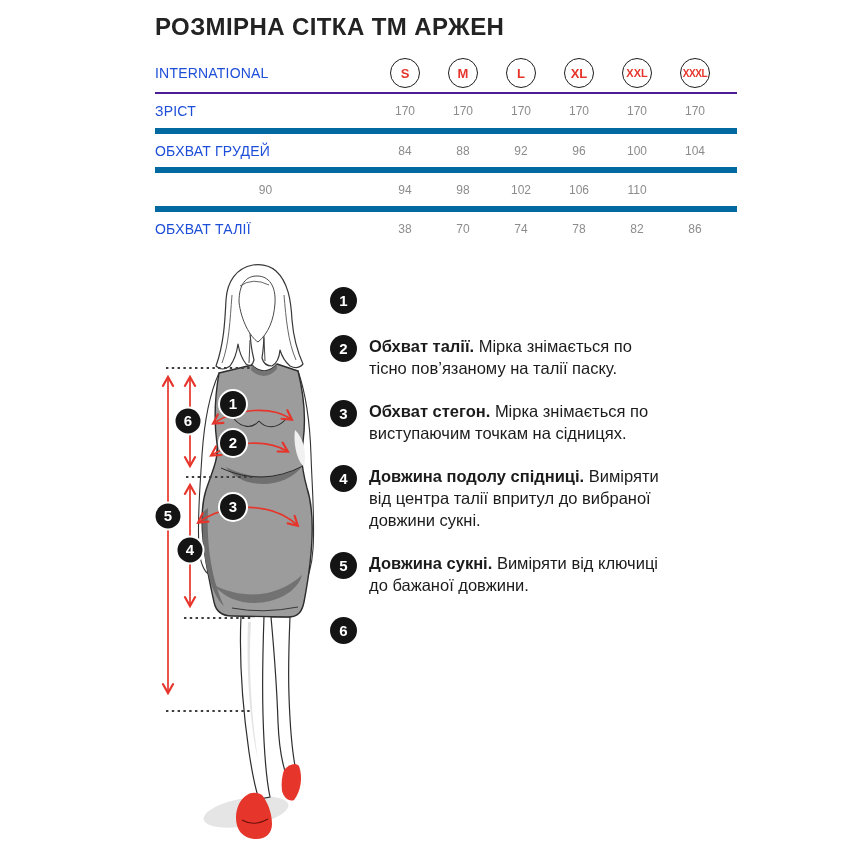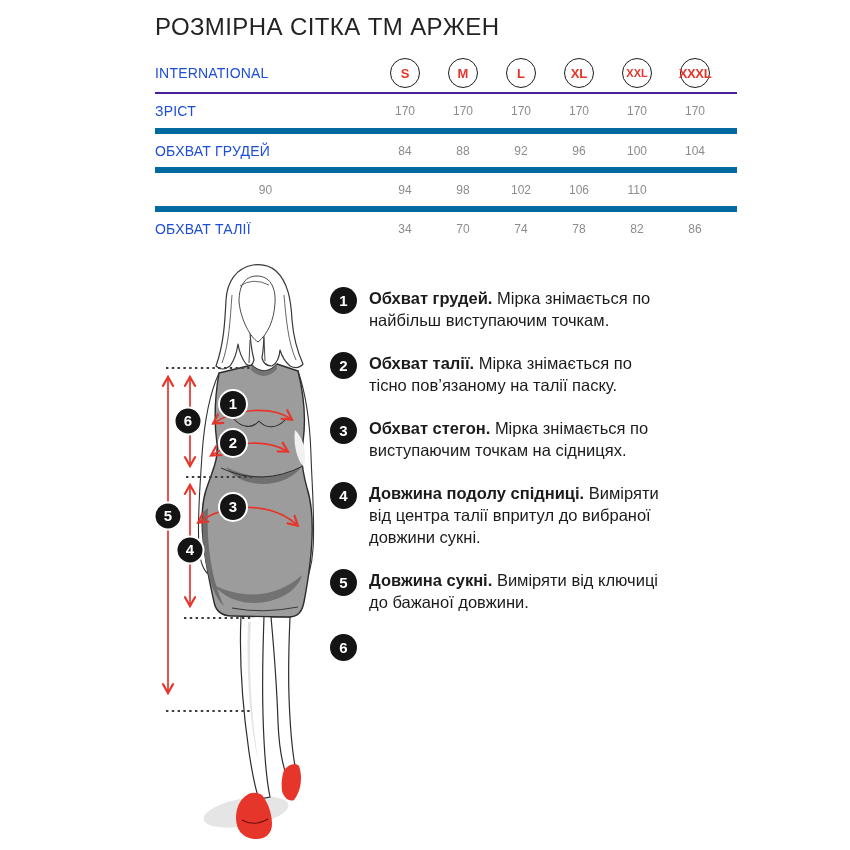--- a/index.html
+++ b/index.html
@@ -1,39 +1,39 @@
 <!DOCTYPE html>
 <html><head>
 <meta charset="utf-8">
 <style>
   html,body{margin:0;padding:0;background:#fff;}
   body{width:850px;height:850px;position:relative;overflow:hidden;
        font-family:"Liberation Sans",sans-serif;color:#1b1b1b;}
   .page{position:absolute;inset:0;}
 
   
-  .title{position:absolute;left:155px;top:13px;font-size:24px;font-weight:400;
+  .title{position:absolute;left:155px;top:13px;font-size:24px;font-weight:700;
          letter-spacing:.4px;color:#232323;white-space:nowrap;}
 
   
   .size-table{position:absolute;left:155px;top:54px;width:582px;}
   .trow{display:grid;grid-template-columns:221px repeat(6,58px);align-items:center;}
   .r-int{height:38px;}
   .r-ua{height:36px;}
   .r-m{height:33px;border-top:6px solid #0369a1;}
   .r-first{height:34px;border-top:2px solid #4c1d95;}
   .tlabel{font-size:14px;color:#1d4ed8;letter-spacing:.2px;}
   .tcell{text-align:center;}
   .tval{font-size:12px;color:#8c8c8c;}
   .tua{font-size:18px;color:#1b1b1b;}
   .size-circle{display:flex;align-items:center;justify-content:center;
      width:28px;height:28px;margin:0 auto;border:1.8px solid #1d1d1d;border-radius:50%;
      color:#e6352b;font-size:13px;font-weight:700;white-space:nowrap;overflow:visible;}
   .sc-xxl{font-size:11px;}
-  .sc-xxxl{font-size:13px;letter-spacing:-.4px;}
+  .sc-xxxl{font-size:10px;letter-spacing:-.4px;}
 
   
   .legend{position:absolute;left:330px;top:287px;width:360px;}
   .legend-item{display:flex;gap:12px;margin-bottom:21px;align-items:flex-start;}
   .legend-num{flex:0 0 27px;width:27px;height:27px;border-radius:50%;background:#141414;
      color:#fff;font-size:15px;font-weight:700;display:flex;align-items:center;justify-content:center;}
   .legend-text{width:302px;font-size:16.5px;line-height:22px;color:#1b1b1b;}
   .legend-text b{font-weight:700;}
 
   
@@ -190,37 +190,33 @@
       <div class="tcell tval">90</div>
       <div class="tcell tval">94</div>
       <div class="tcell tval">98</div>
       <div class="tcell tval">102</div>
       <div class="tcell tval">106</div>
       <div class="tcell tval">110</div>
     </div>
 
     <div class="trow r-m">
       <div class="tlabel">ОБХВАТ ТАЛІЇ</div>
-      <div class="tcell tval">34</div>
+      <div class="tcell tval">38</div>
       <div class="tcell tval">70</div>
       <div class="tcell tval">74</div>
       <div class="tcell tval">78</div>
       <div class="tcell tval">82</div>
       <div class="tcell tval">86</div>
     </div>
   </div>
 
   <div class="legend">
 
     <div class="legend-item">
       <div class="legend-num">1</div>
-      <div class="legend-text">
-        <b>Обхват грудей.</b>
-        <span>Мірка знімається по найбільш виступаючим точкам.</span>
-      </div>
     </div>
 
     <div class="legend-item">
       <div class="legend-num">2</div>
       <div class="legend-text">
         <b>Обхват талії.</b>
         <span>Мірка знімається по тісно пов’язаному на талії паску.</span>
       </div>
     </div>
 

